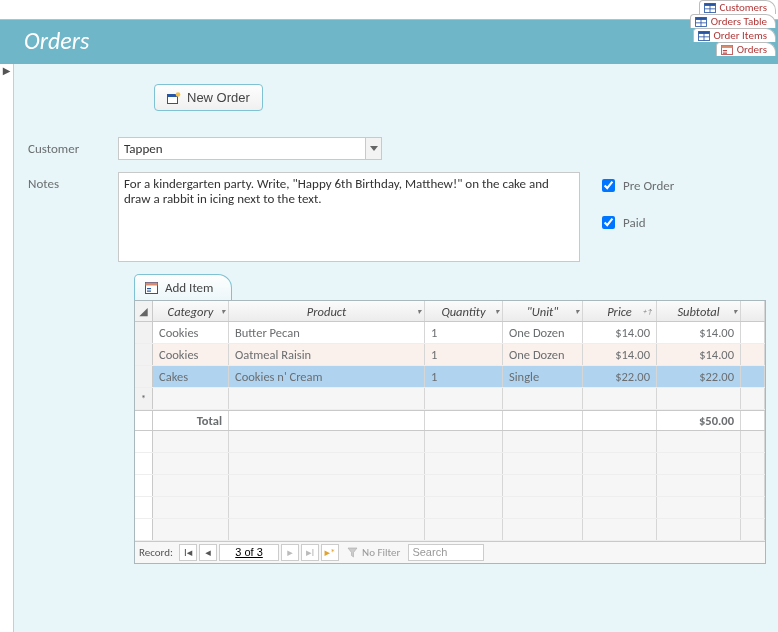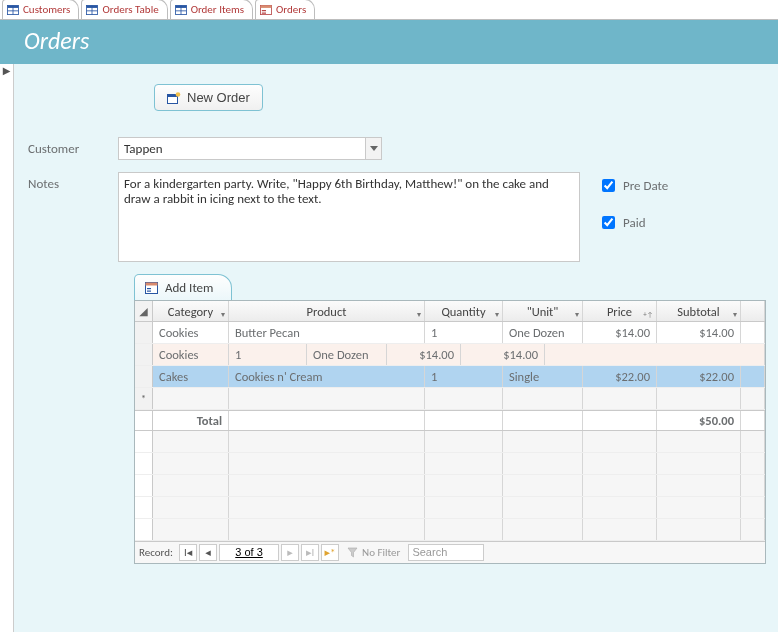--- a/index.html
+++ b/index.html
@@ -14,20 +14,21 @@
     overflow: hidden;
   }
   
   .tabs {
     display: flex;
     align-items: flex-end;
     height: 20px;
     background: #fff;
     border-bottom: 1px solid #bdbdbd;
     padding-left: 2px;
+    flex-direction: column;
   }
   .tab {
     display: flex;
     align-items: center;
     gap: 4px;
     height: 20px;
     padding: 0 8px 0 4px;
     font-size: 11px;
     color: #b13838;
     border: 1px solid #bdbdbd;
@@ -128,21 +129,21 @@
   }
   .subgrid {
     border:1px solid #a9b8bc; background:#fff; height:264px;
     display:flex; flex-direction:column;
   }
   .shead { display:flex; background:#f2f2f2; border-bottom:1px solid #c9c9c9; height:22px; }
   .shead .cell, .srow .cell {
     border-right:1px solid #d6d6d6; padding:2px 6px; font-size:12.5px;
     display:flex; align-items:center; position:relative; overflow:hidden;
   }
-  .shead .cell { color:#444; justify-content:center; background:linear-gradient(#fbfbfb,#ececec);align-items:flex-end; }
+  .shead .cell { font-style: italic; color:#444; justify-content:center; background:linear-gradient(#fbfbfb,#ececec); }
   .shead .cell .drop { position:absolute; right:3px; font-size:8px; color:#777; }
   .srow { display:flex; height:22px; border-bottom:1px solid #eee; }
   .srow.sel { background:#b0d4f0; }
   .srow.alt { background:#fbf1ec; }
   .srow.new { background:#f6f6f6; }
   .srow.empty { background:#f6f6f6; }
   .gutter { width:18px; background:#f2f2f2; border-right:1px solid #c9c9c9; display:flex; align-items:center; justify-content:center; font-size:11px; color:#666;}
   .c-cat{width:76px}.c-prod{width:196px}.c-qty{width:78px}.c-unit{width:80px}.c-price{width:74px;justify-content:flex-end}.c-sub{width:84px;justify-content:flex-end}.c-pad{flex:1}
   .total-row { display:flex; height:22px; border-top:1px solid #c9c9c9; border-bottom:1px solid #c9c9c9;}
   .total-row .cell{border-right:1px solid #d6d6d6;padding:2px 6px;display:flex;align-items:center;font-size:12.5px;}
@@ -233,21 +234,21 @@
         </div>
       </div>
     </div>
 
     <div class="frow">
       <div class="flabel">Notes</div>
       <textarea class="text-input notes-box" style="">For a kindergarten party. Write, "Happy 6th Birthday, Matthew!" on the cake and draw a rabbit in icing next to the text.</textarea>
       <div class="check-col">
         <label class="check-row">
           <input type="checkbox" id="cb-pre" checked="" style="">
-          <span>Pre Date</span>
+          <span>Pre Order</span>
         </label>
         <label class="check-row">
           <input type="checkbox" id="cb-paid" checked="" style="">
           <span>Paid</span>
         </label>
       </div>
     </div>
 
     <div class="subform">
       <div class="additem-tab">
@@ -297,20 +298,21 @@
               <div class="cell c-prod">Butter Pecan</div>
               <div class="cell c-qty">1</div>
               <div class="cell c-unit">One Dozen</div>
               <div class="cell c-price">$14.00</div>
               <div class="cell c-sub">$14.00</div>
               <div class="cell c-pad"></div>
             </div>
             <div class="srow alt">
               <div class="gutter"></div>
               <div class="cell c-cat">Cookies</div>
+              <div class="cell c-prod">Oatmeal Raisin</div>
               <div class="cell c-qty">1</div>
               <div class="cell c-unit">One Dozen</div>
               <div class="cell c-price">$14.00</div>
               <div class="cell c-sub">$14.00</div>
               <div class="cell c-pad"></div>
             </div>
             <div class="srow sel">
               <div class="gutter"></div>
               <div class="cell c-cat">Cakes</div>
               <div class="cell c-prod">Cookies n' Cream</div>

